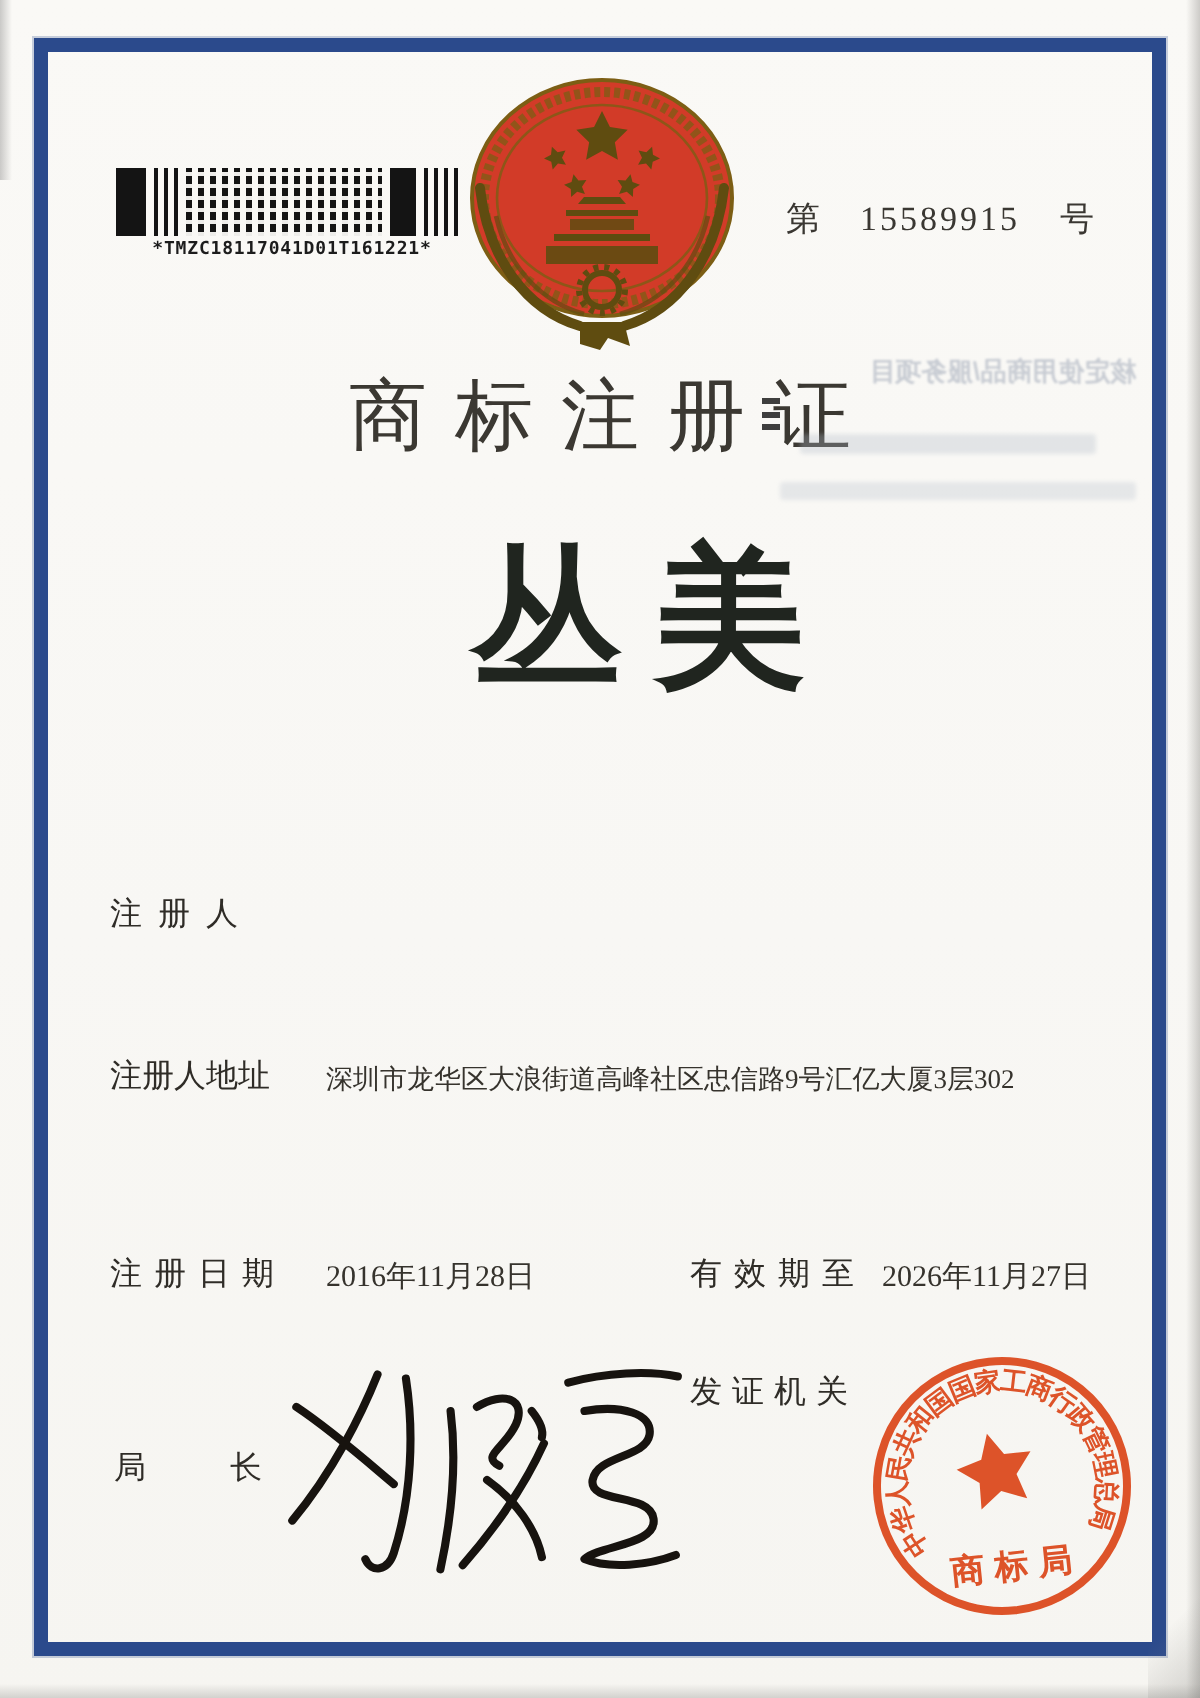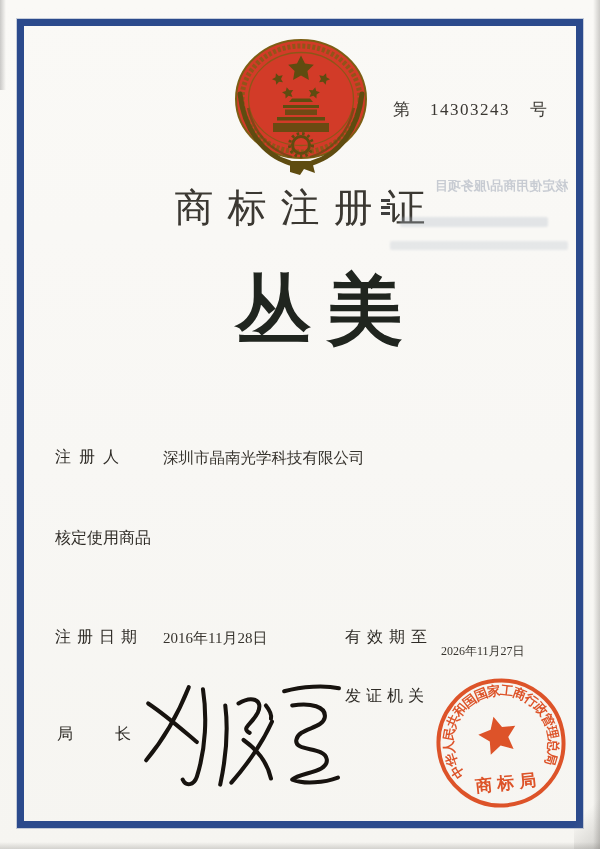--- a/index.html
+++ b/index.html
@@ -61,37 +61,51 @@
   .lbl{position:absolute;font-weight:normal;font-size:16px;color:#2f2c27;white-space:nowrap;}
   .val{position:absolute;font-size:15.5px;color:#36332d;white-space:nowrap;}
 
   .lbl-registrant{left:55px;top:447px;letter-spacing:2px;}
   .val-registrant{left:163px;top:448px;}
   .lbl-address{left:55px;top:528px;}
   .val-address{left:163px;top:531px;font-size:13.5px;}
   .lbl-regdate{left:55px;top:627px;letter-spacing:1px;}
   .val-regdate{left:163px;top:629px;font-size:15px;}
   .lbl-valid{left:345px;top:627px;letter-spacing:1px;}
-  .val-valid{left:441px;top:643px;font-size:12px;}
+  .val-valid{left:441px;top:629px;font-size:15px;}
 
   .lbl-dir1{left:57px;top:724px;}
   .lbl-dir2{left:115px;top:724px;}
   .lbl-issuer{left:345px;top:686px;letter-spacing:5px;}
   .signature{position:absolute;left:136px;top:681px;width:208px;height:120px;}
   .sr-only{position:absolute;width:1px;height:1px;overflow:hidden;clip:rect(0 0 0 0);white-space:nowrap;}
 
   .seal{position:absolute;left:411px;top:653px;width:180px;height:180px;
     transform:rotate(-6deg);opacity:.95;mix-blend-mode:multiply;}
 </style>
 </head>
 <body>
 
 <div class="page">
   <div class="frame"></div>
 
+  <div class="barcode">
+    <div class="bars">
+      <div class="b-block" style="width:15px"></div>
+      <div style="width:4px"></div>
+      <div class="b-lines" style="width:12px"></div>
+      <div style="width:4px"></div>
+      <div class="b-matrix" style="width:98px"></div>
+      <div style="width:4px"></div>
+      <div class="b-block" style="width:13px"></div>
+      <div style="width:4px"></div>
+      <div class="b-lines" style="width:18px"></div>
+    </div>
+    <div class="barcode-text">*TMZC18117041D01T161221*</div>
+  </div>
 
   <svg class="emblem" viewBox="0 0 136 140">
     <defs>
       <polygon id="star-a" points="0,-10 2.94,-4.05 9.51,-3.09 4.76,1.55 5.88,8.09 0,4.8 -5.88,8.09 -4.76,1.55 -9.51,-3.09 -2.94,-4.05"></polygon>
     </defs>
     <ellipse cx="68" cy="63" rx="65" ry="59" fill="#d23b28" stroke="#7c5e14" stroke-width="2"></ellipse>
     <ellipse cx="68" cy="63" rx="59" ry="53" fill="none" stroke="#7c5e14" stroke-width="5" stroke-dasharray="3 2" opacity=".75"></ellipse>
     <ellipse cx="68" cy="63" rx="52.5" ry="46.5" fill="none" stroke="#7c5e14" stroke-width="1.3" opacity=".8"></ellipse>
     <use href="#star-a" transform="translate(68,33) scale(1.35)" fill="#5f4c10"></use>
     <use href="#star-a" transform="translate(45,43) scale(0.6) rotate(-20)" fill="#5f4c10"></use>
@@ -107,37 +121,37 @@
     <circle cx="68" cy="109" r="11.5" fill="none" stroke="#5f4c10" stroke-width="3" stroke-dasharray="2.5 3"></circle>
     <path d="M7,58 C11,93 30,119 57,127" fill="none" stroke="#5f4c10" stroke-width="5" stroke-linecap="round"></path>
     <path d="M129,58 C125,93 106,119 79,127" fill="none" stroke="#5f4c10" stroke-width="5" stroke-linecap="round"></path>
     <path d="M15,72 C21,98 38,115 59,121" fill="none" stroke="#5f4c10" stroke-width="2.3" opacity=".7"></path>
     <path d="M121,72 C115,98 98,115 77,121" fill="none" stroke="#5f4c10" stroke-width="2.3" opacity=".7"></path>
     <path d="M57,125 L79,125 L82,137 L71,133 L67,139 L57,136 Z" fill="#5f4c10"></path>
   </svg>
 
   <div class="cert-number">
     <span>第</span>
-    <span class="num">14303243</span>
+    <span class="num">15589915</span>
     <span>号</span>
   </div>
 
   <div class="title">商标注册证</div>
 
   <div class="bleed-1">核定使用商品/服务项目</div>
   <div class="ink-mark"></div>
   <div class="bleed-bar bleed-2"></div>
   <div class="bleed-bar bleed-3"></div>
 
   <div class="trademark">丛美</div>
 
   <div class="lbl lbl-registrant">注 册 人</div>
-  <div class="val val-registrant">深圳市晶南光学科技有限公司</div>
 
-  <div class="lbl lbl-address">核定使用商品</div>
+  <div class="lbl lbl-address">注册人地址</div>
+  <div class="val val-address">深圳市龙华区大浪街道高峰社区忠信路9号汇亿大厦3层302</div>
 
   <div class="lbl lbl-regdate">注 册 日 期</div>
   <div class="val val-regdate">2016年11月28日</div>
 
   <div class="lbl lbl-valid">有 效 期 至</div>
   <div class="val val-valid">2026年11月27日</div>
 
   <div class="lbl lbl-dir1">局</div>
   <div class="lbl lbl-dir2">长</div>
 

